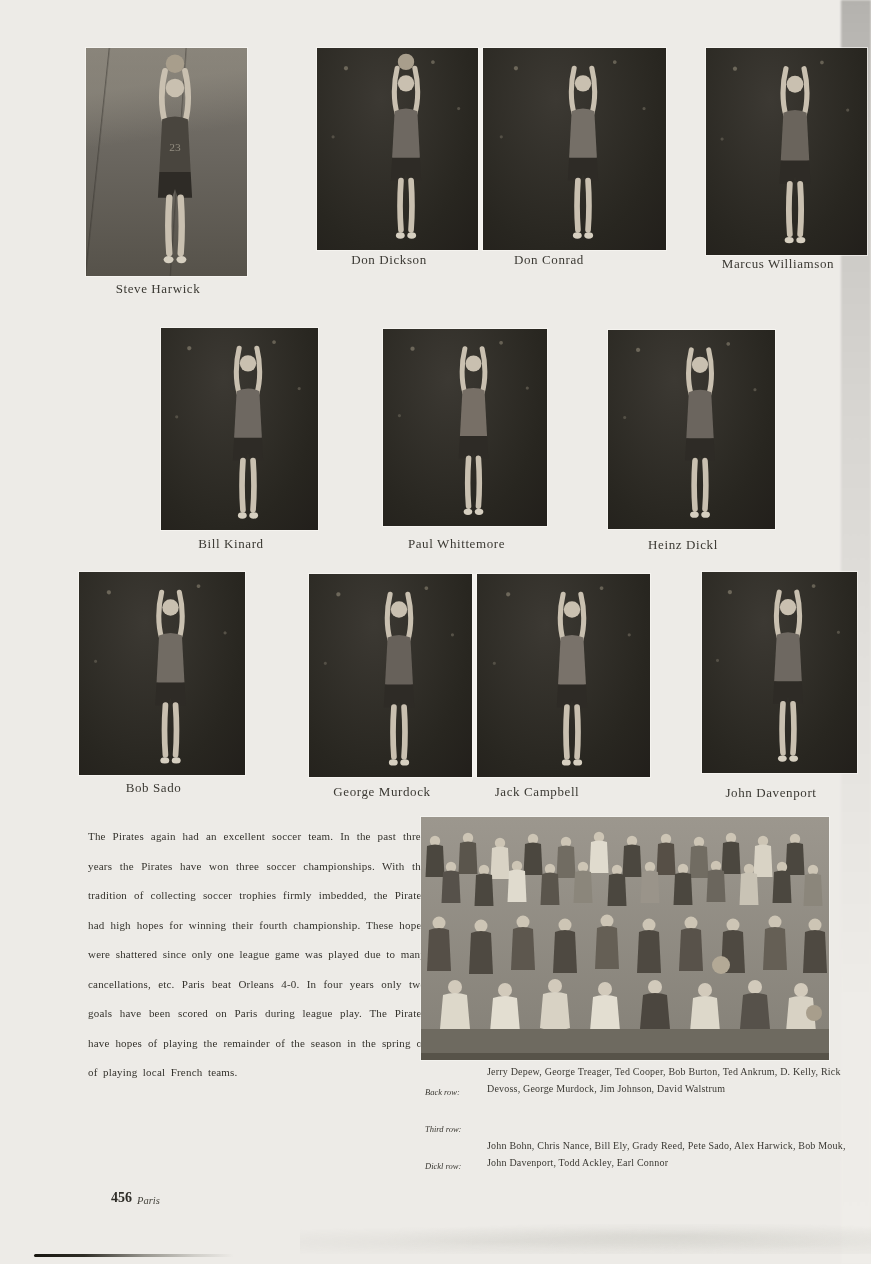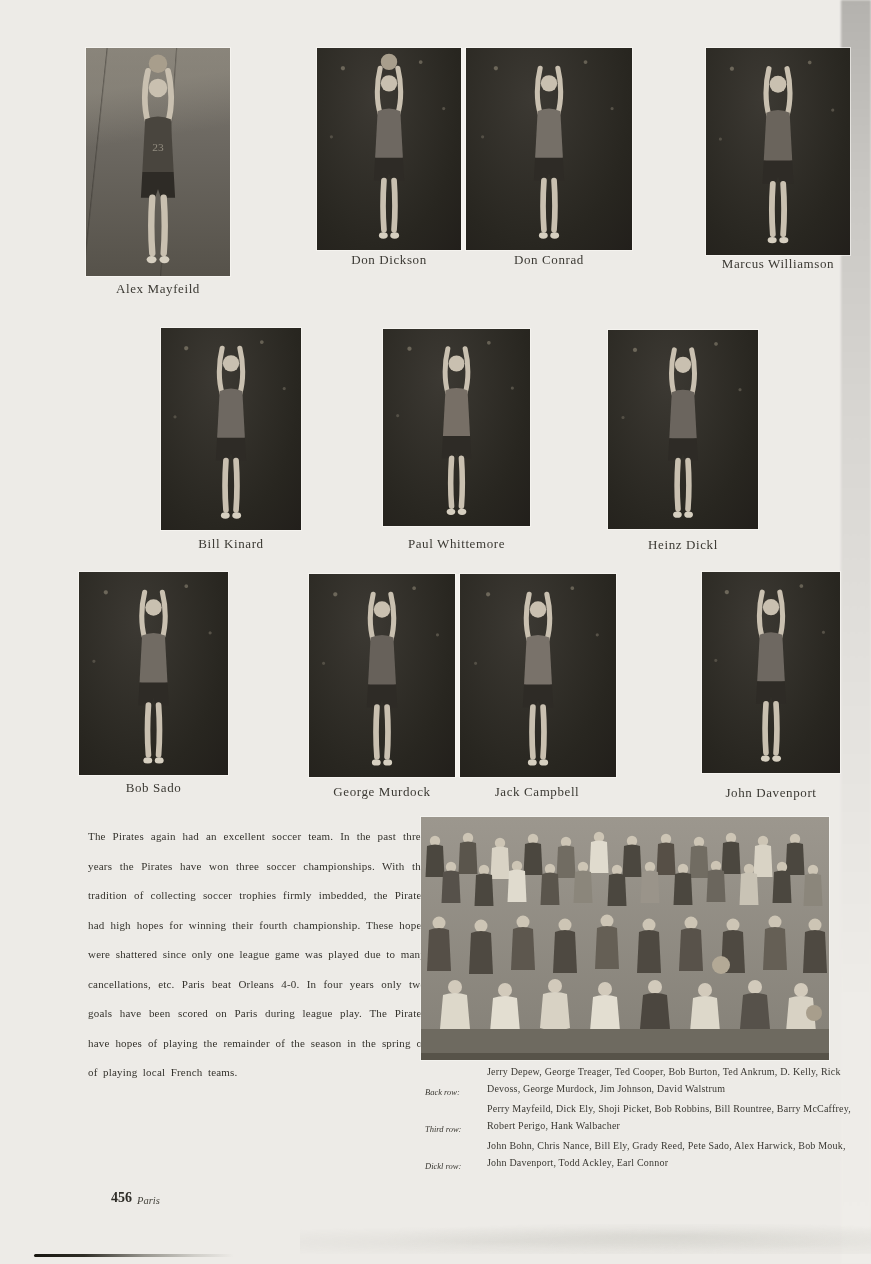--- a/index.html
+++ b/index.html
@@ -16,21 +16,21 @@
     background:linear-gradient(to right,#17150f 0,#2e2c25 25%,rgba(80,78,68,.55) 55%,rgba(120,118,108,.25) 80%,transparent 100%);
     border-radius:2px;}
   .photo{position:absolute;overflow:hidden;
     background:
       radial-gradient(circle at 18% 10%,rgba(155,147,128,.55) 0 1.5px,transparent 2.6px),
       radial-gradient(circle at 72% 7%,rgba(155,147,128,.5) 0 1.3px,transparent 2.3px),
       radial-gradient(circle at 88% 30%,rgba(150,142,125,.4) 0 1px,transparent 2px),
       radial-gradient(circle at 10% 44%,rgba(150,142,125,.35) 0 1px,transparent 2px),
       radial-gradient(circle at 55% 16%,rgba(150,142,125,.35) 0 1px,transparent 2px),
       radial-gradient(ellipse at 40% 25%,#3c3933 0%,#282620 70%,#221f1b 100%);
-    box-shadow:0 0 0 1px rgba(250,249,245,.6);}
+    box-shadow:0 0 0 1px rgba(250,249,245,.6);padding-left:17px;}
   .photo svg{width:100%;height:100%;display:block;}
   .photo-light{background:
       linear-gradient(96deg,transparent 12%,rgba(48,45,40,.45) 12.5%,transparent 13.4%),
       linear-gradient(94deg,transparent 56%,rgba(48,45,40,.4) 56.5%,transparent 57.4%),
       linear-gradient(171deg,rgba(150,145,133,.5) 0 18%,transparent 40%),
       linear-gradient(to bottom,#7d7870 0,#6b6760 45%,#56524a 100%);}
   .pair{position:absolute;display:flex;}
   .pair .photo{position:relative;}
   .pair .gap{width:5px;background:#f4f2ee;}
   .caption{position:absolute;text-align:center;font-size:13px;letter-spacing:.6px;
@@ -106,21 +106,21 @@
       <svg viewBox="0 0 100 160" preserveAspectRatio="xMidYMax meet">
           <use href="#jumper" fill="#756f67" transform="translate(100,0) scale(-1,1)"></use>
         </svg>
     </div>
   </div>
   <div class="photo" style="left:706px;top:48px;width:144px;height:207px;">
     <svg viewBox="0 0 100 160" preserveAspectRatio="xMidYMax meet">
         <use href="#jumper" fill="#6a645c"></use>
       </svg>
   </div>
-  <div class="caption" style="left:86px;top:281px;width:144px;">Alex Mayfeild</div>
+  <div class="caption" style="left:86px;top:281px;width:144px;">Steve Harwick</div>
   <div class="caption" style="left:317px;top:252px;width:144px;">Don Dickson</div>
   <div class="caption" style="left:466px;top:252px;width:166px;">Don Conrad</div>
   <div class="caption" style="left:706px;top:256px;width:144px;">Marcus Williamson</div>
 
   <div class="photo" style="left:161px;top:328px;width:140px;height:202px;">
     <svg viewBox="0 0 100 160" preserveAspectRatio="xMidYMax meet">
         <use href="#jumper" fill="#6e6861"></use>
       </svg>
   </div>
   <div class="photo" style="left:383px;top:329px;width:147px;height:197px;">
@@ -230,21 +230,20 @@
     </svg>
   </div>
 
   <div class="team-caption">
     <div class="row">
       <span class="cap-label">Back row:</span>
       <span class="cap-names">Jerry Depew, George Treager, Ted Cooper, Bob Burton, Ted Ankrum, D. Kelly, Rick Devoss, George Murdock, Jim Johnson, David Walstrum</span>
     </div>
     <div class="row">
       <span class="cap-label">Third row:</span>
-      <span class="cap-names">Perry Mayfeild, Dick Ely, Shoji Picket, Bob Robbins, Bill Rountree, Barry McCaffrey, Robert Perigo, Hank Walbacher</span>
     </div>
     <div class="row">
       <span class="cap-label">Dickl row:</span>
       <span class="cap-names">John Bohn, Chris Nance, Bill Ely, Grady Reed, Pete Sado, Alex Harwick, Bob Mouk, John Davenport, Todd Ackley, Earl Connor</span>
     </div>
   </div>
 
   <div class="footer-num">456</div>
   <div class="footer-sec">Paris</div>
 

